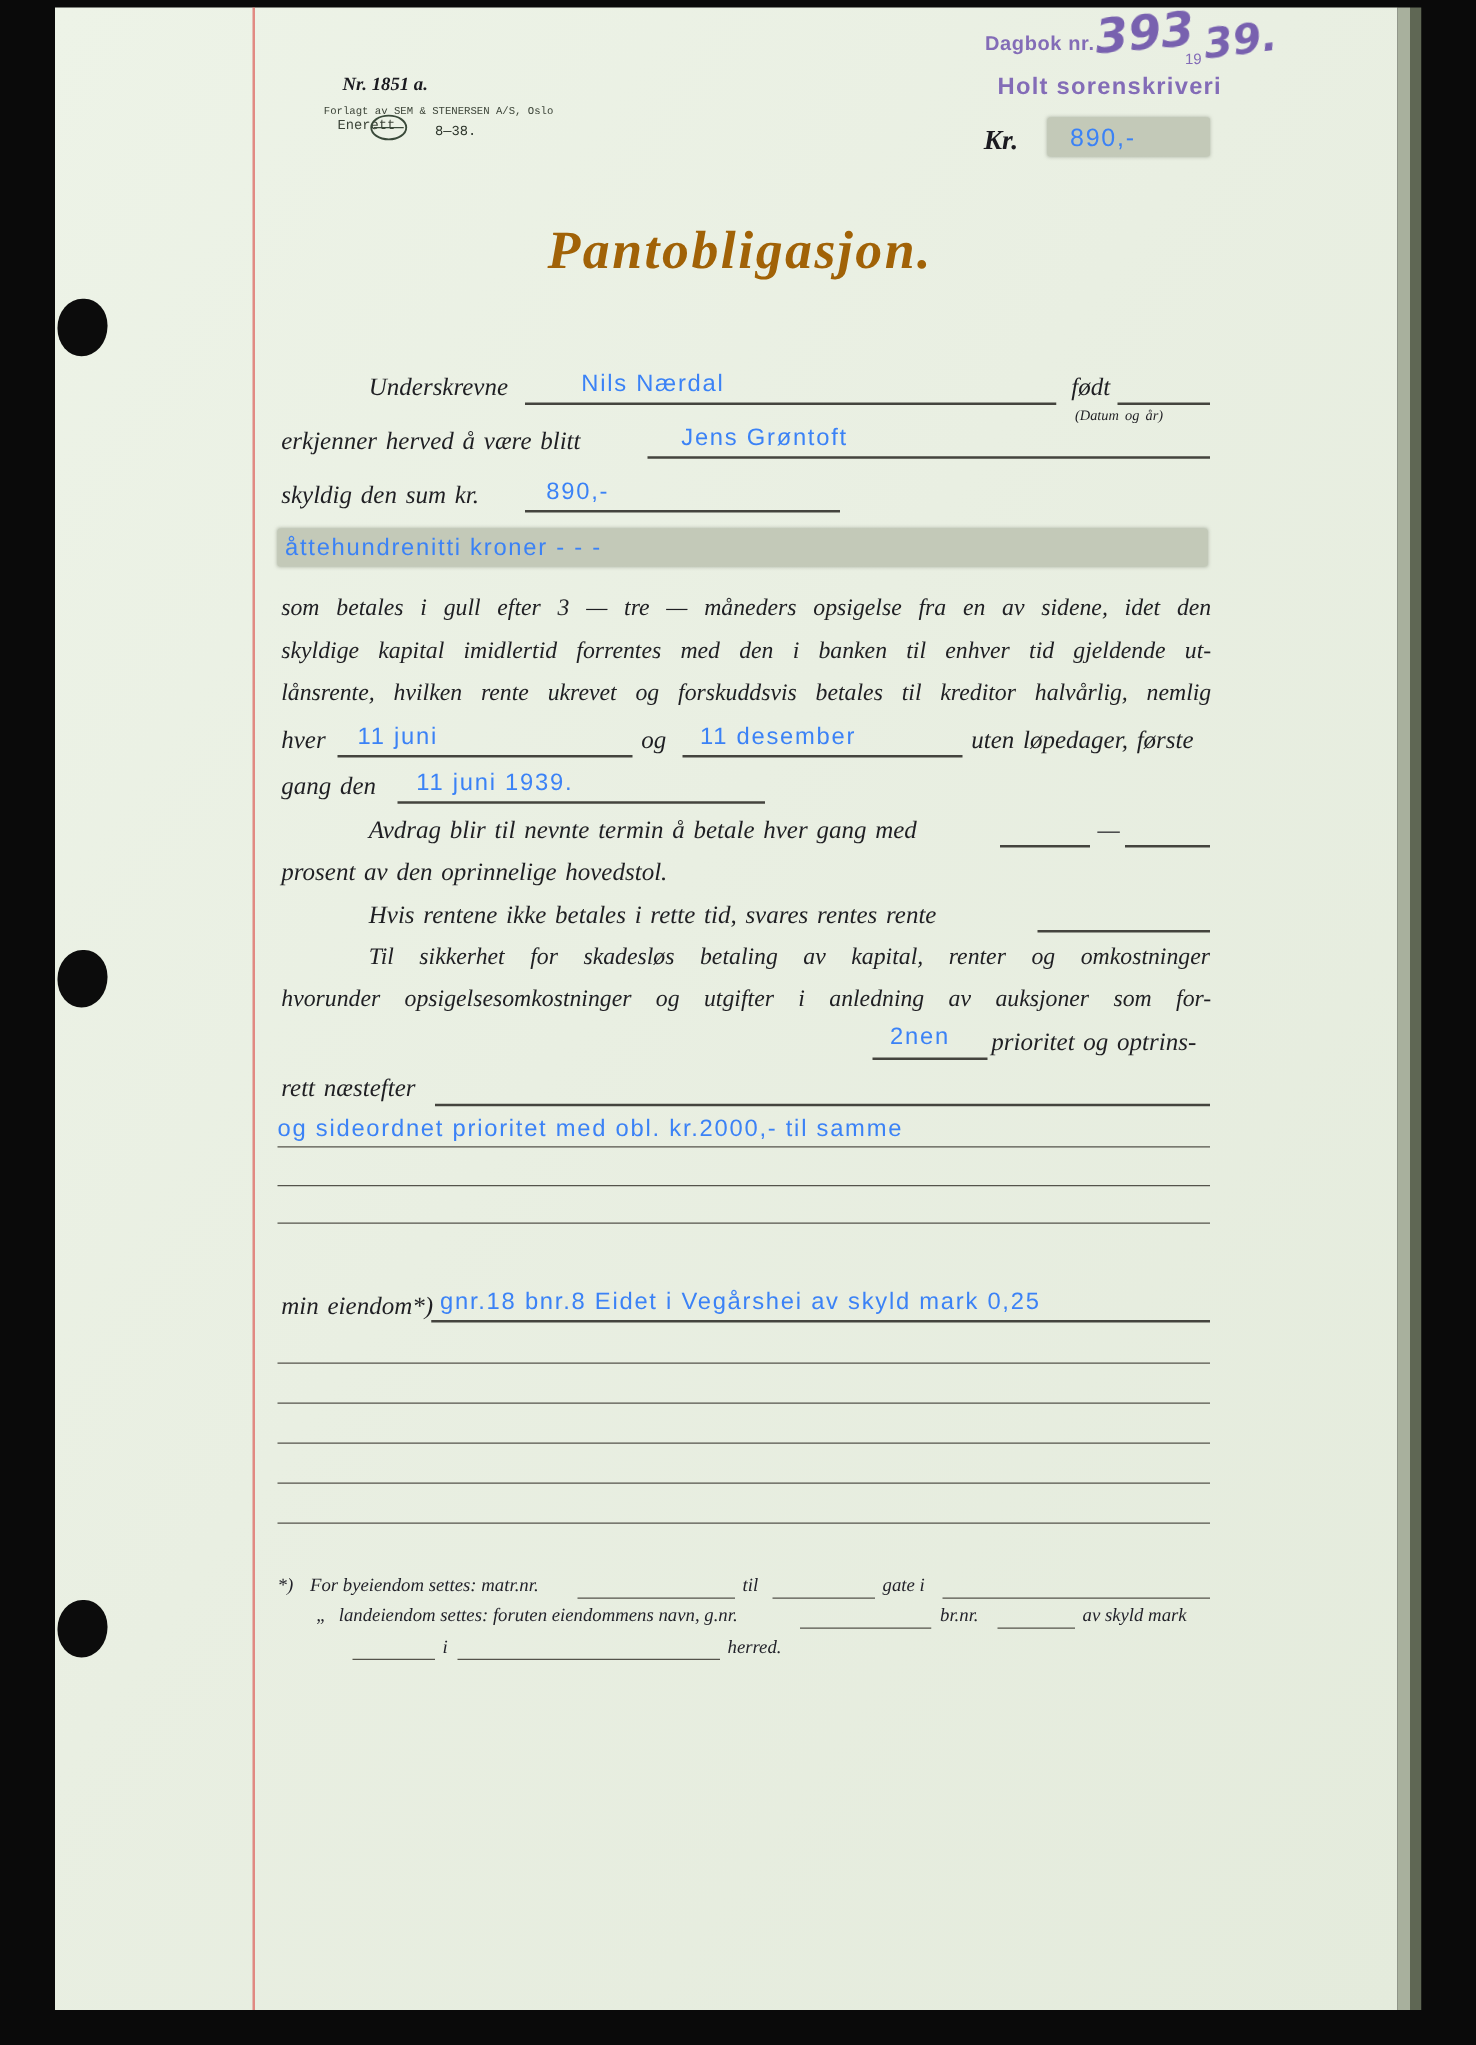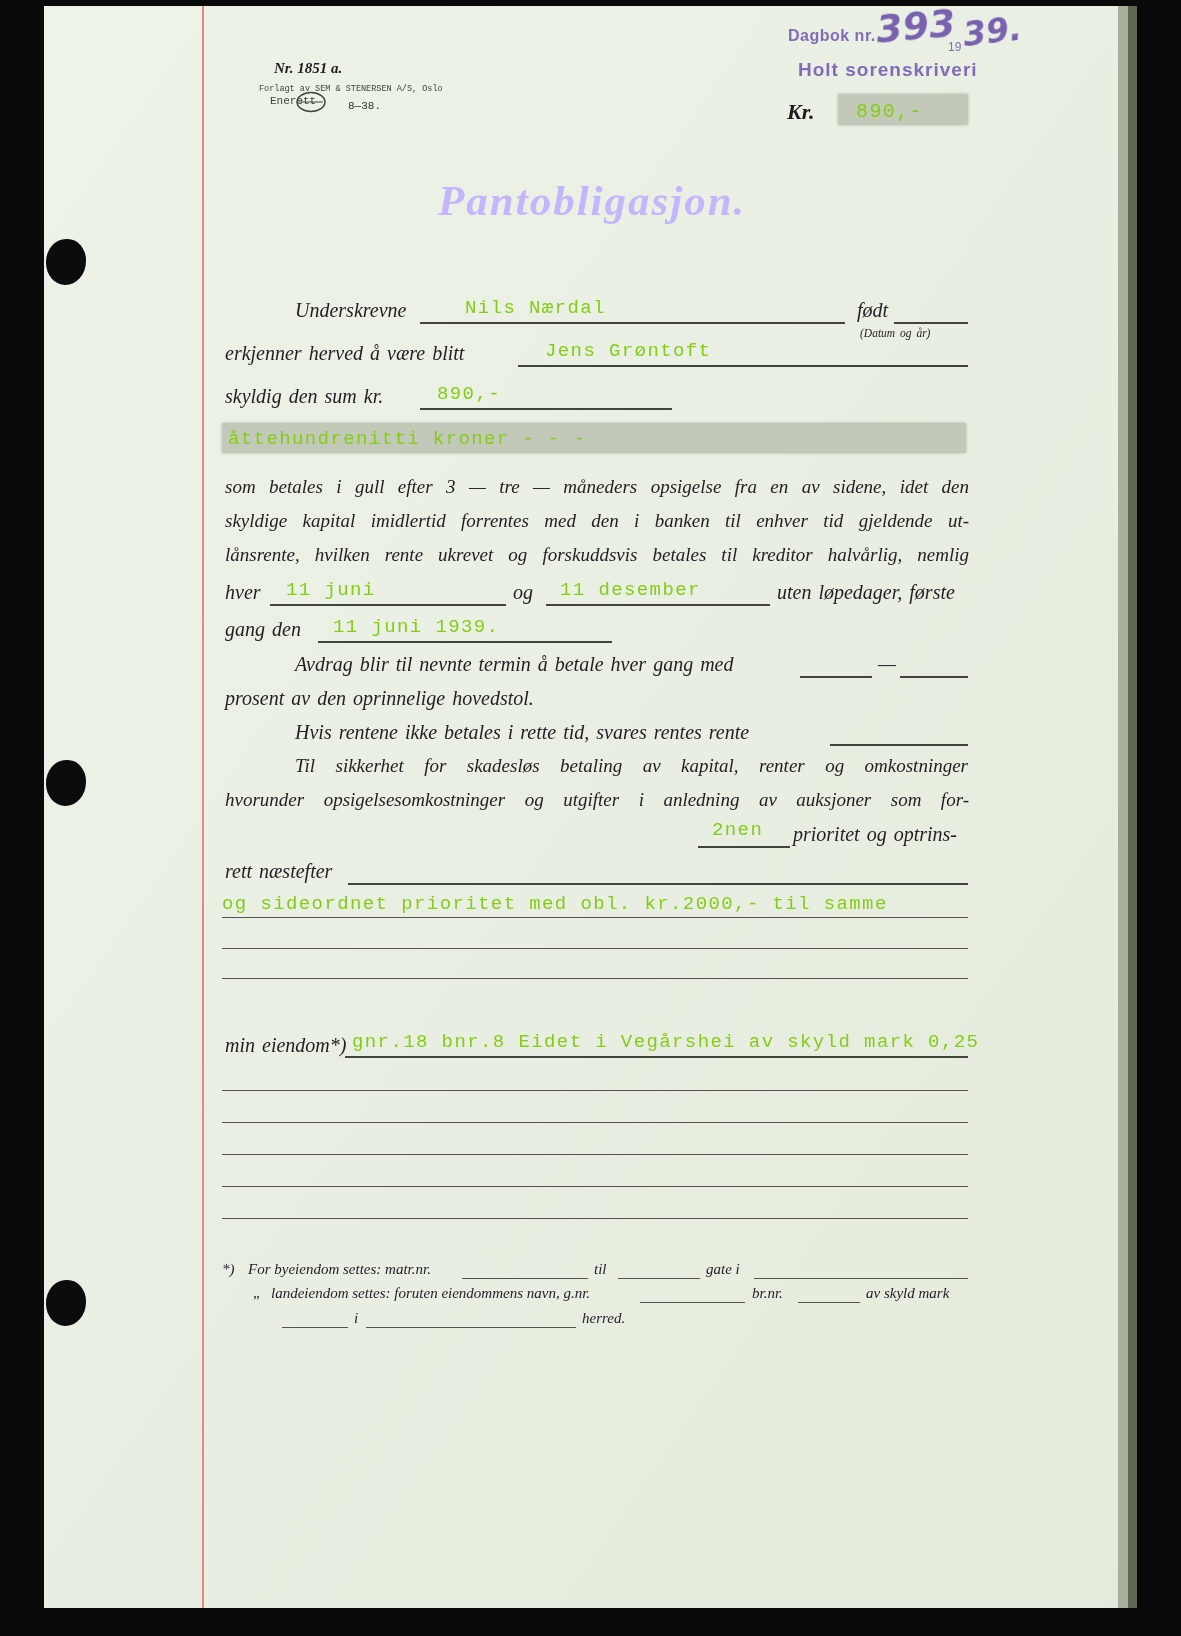--- a/index.html
+++ b/index.html
@@ -13,28 +13,28 @@
     background:linear-gradient(125deg,#edf3e7 0%,#e9efe2 45%,#e4ebdc 100%);
   }
   .sliver1 { position:absolute; left:1118px; top:6px; width:10px; height:1602px; background:#a8b09d; }
   .sliver2 { position:absolute; left:1128px; top:6px; width:9px; height:1602px; background:#5f6754; }
   .redline { position:absolute; left:202px; top:6px; width:2px; height:1602px; background:rgba(222,103,98,.75); }
   .hole { position:absolute; left:46px; width:40px; height:46px; background:#0c0c0c; border-radius:50% 46% 52% 48%; }
   .abs { position:absolute; white-space:nowrap; }
   .it { font-style:italic; font-size:20px; color:#1f1f23; word-spacing:2px; }
   .just { white-space:normal; font-size:19px; text-align:justify; text-align-last:justify; }
   .fn { font-style:italic; font-size:15px; color:#22222a; }
-  .typed { font-family:Liberation Mono, monospace; font-size:19px; letter-spacing:1.4px; color:#84cc16;text-align:right; }
+  .typed { font-family:Liberation Sans, sans-serif; font-size:19px; letter-spacing:1.4px; color:#3b82f6;text-align:right; }
   .rule { position:absolute; background:#44443e; height:1.6px; }
   .rule.blank { background:#54534b; height:1.4px; }
   .rule.fnr { background:#54534b; height:1.2px; }
   .shade { position:absolute; background:#c3c9b8; border-radius:2px; box-shadow:0 0 3px rgba(120,128,110,.55); }
   .stamp { position:absolute; color:#7b61b4; font-family:"Liberation Sans",sans-serif; opacity:.92; filter:blur(.3px); }
   .hand { font-family:"DejaVu Sans",sans-serif; font-style:italic; font-weight:bold; }
-  .title { position:absolute; font-weight:bold; font-style:italic; font-size:43px; letter-spacing:2px; color:#c4b5fd; }
+  .title { position:absolute; font-weight:bold; font-style:italic; font-size:43px; letter-spacing:2px; color:#a16207; }
   .boldserif { font-weight:bold; color:#1b1b20;font-style:italic; }
   .tiny { font-family:Liberation Mono, monospace; color:#3c4438;padding-left:12px; }
 </style>
 </head>
 <body>
 
 <div class="scan">
   <div class="paper"></div>
   <div class="sliver1"></div>
   <div class="sliver2"></div>

